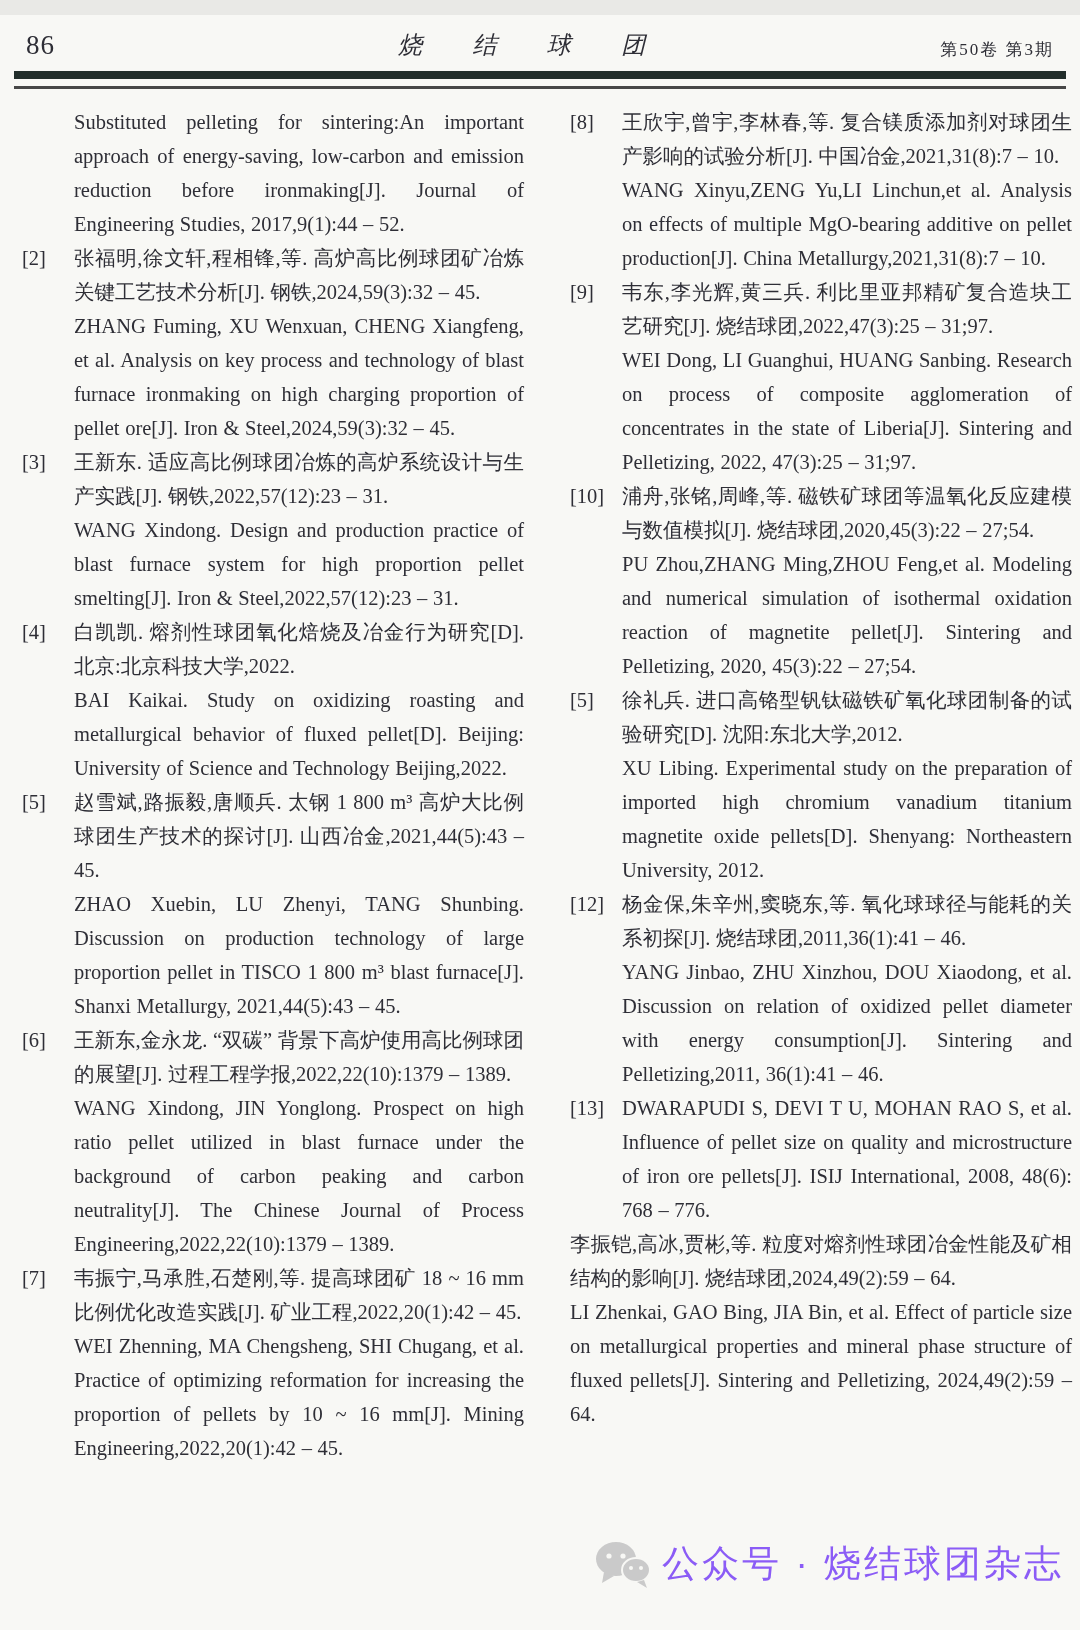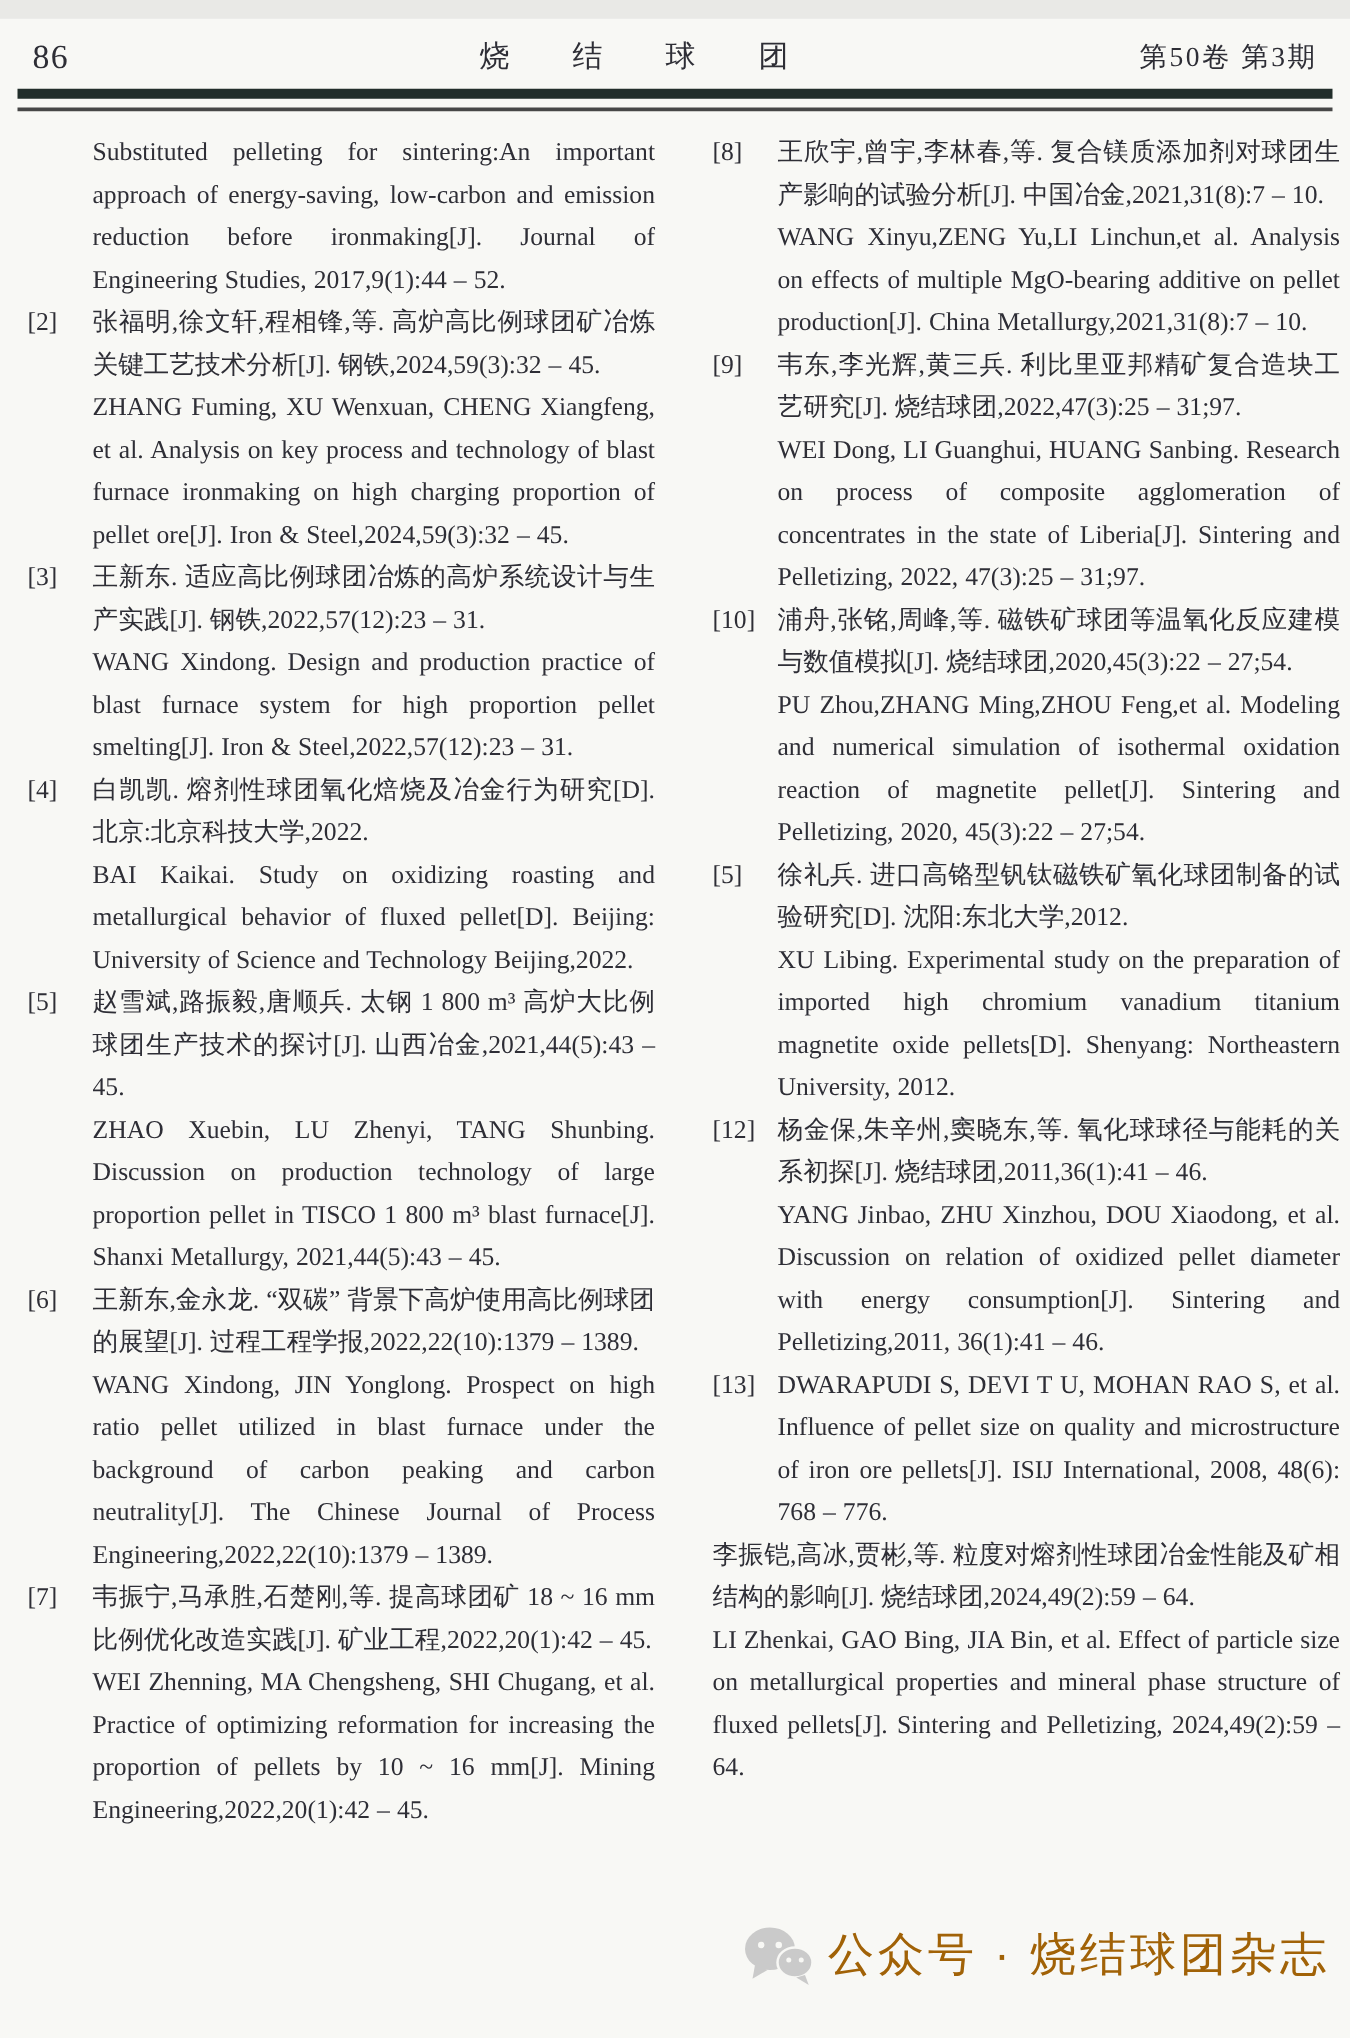--- a/index.html
+++ b/index.html
@@ -18,22 +18,23 @@
   
   .header {
     display:flex; align-items:flex-end; justify-content:space-between;
     padding:14px 26px 6px 26px;
   }
   .page-num { font-size:27px; letter-spacing:1px; }
   .journal-title {
     font-size:24px; letter-spacing:2.1em; text-indent:2.1em;
     transform:translateX(1.0em);
     white-space:nowrap;
+    font-style:italic;
   }
-  .issue-info { font-size:22px; letter-spacing:2px; white-space:nowrap; }
+  .issue-info { font-size:17px; letter-spacing:2px; white-space:nowrap; }
   .rule-thick { height:8px; background:#222e2b; margin:4px 14px 0 14px; }
   .rule-thin  { height:3px; background:#474747; margin:7px 14px 0 14px; }
 
   
   .columns {
     display:flex; gap:46px;
     padding:16px 8px 0 22px;
   }
   .col { flex:1 1 0; min-width:0; }
   .ref-item { display:flex; }
@@ -48,21 +49,21 @@
     font-size:20.5px; line-height:34px;
     text-align:justify;
     word-spacing:0.5px;
   }
 
   
   .watermark {
     position:absolute;
     right:16px; bottom:56px;
     display:flex; align-items:flex-end; gap:10px;
-    color:#a16207;
+    color:#8b5cf6;
     pointer-events:none;
   }
   .watermark .wm-text {
     font-size:37px; letter-spacing:3px; white-space:nowrap;
     font-family:"Liberation Sans","DejaVu Sans",sans-serif;
   }
   .wm-icon { width:58px; height:50px; opacity:0.85; }
 </style>
 </head>
 <body>

